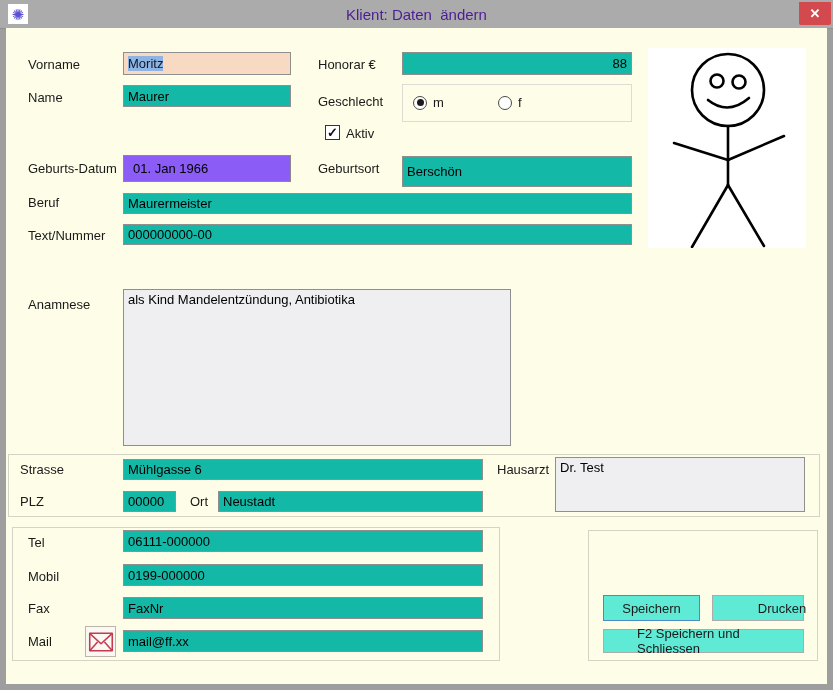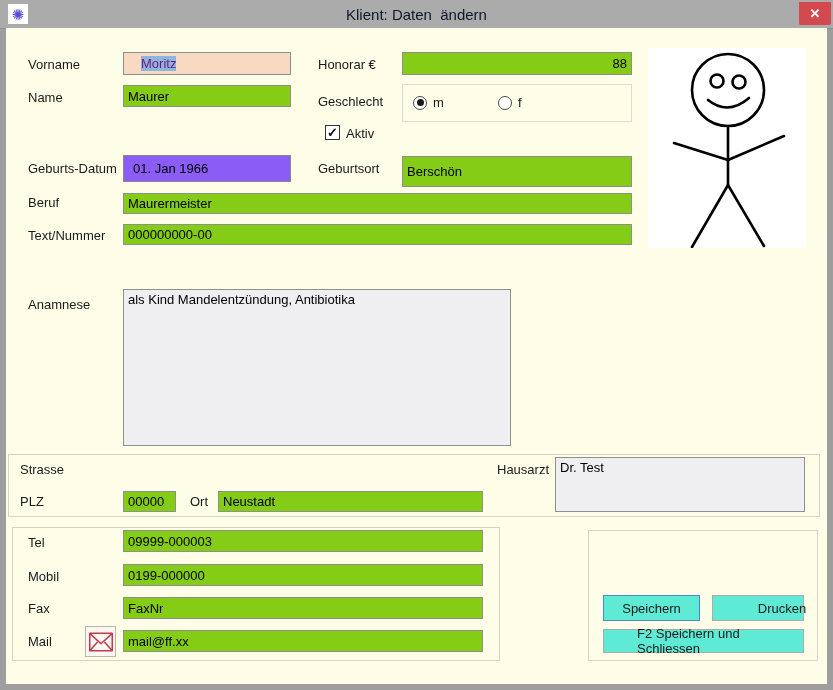--- a/index.html
+++ b/index.html
@@ -1,28 +1,28 @@
 <!DOCTYPE html>
 <html><head>
 <meta charset="utf-8">
 <style>
   html,body{margin:0;padding:0;background:#e8e8e8;font-family:"Liberation Sans",sans-serif;}
   .window{position:relative;width:833px;height:690px;background:#9e9e9e;overflow:hidden;box-shadow:0 2px 8px rgba(0,0,0,.35);}
   
   .titlebar{position:absolute;left:0;top:0;width:833px;height:28px;background:#ababab;border-bottom:1px solid #8f8f8f;}
   .app-icon{position:absolute;left:8px;top:4px;width:20px;height:20px;background:#ffffff;display:flex;align-items:center;justify-content:center;font-size:15px;color:#5b4fd4;line-height:1;}
-  .title{position:absolute;left:0;top:0;width:100%;height:28px;display:flex;align-items:center;justify-content:center;font-size:15px;color:#0f172a;white-space:pre;}
+  .title{position:absolute;left:0;top:0;width:100%;height:28px;display:flex;align-items:center;justify-content:center;font-size:15px;color:#4c1d95;white-space:pre;}
   .close-btn{position:absolute;left:799px;top:2px;width:32px;height:23px;background:#d2494e;color:#fff;display:flex;align-items:center;justify-content:center;font-size:13px;font-weight:bold;border-radius:0 0 2px 2px;cursor:pointer;}
   
   .body{position:absolute;left:6px;top:28px;width:821px;height:656px;background:#fdfde8;}
   .lbl{position:absolute;font-size:13px;color:#1a1a1a;white-space:nowrap;}
-  .fld{position:absolute;background:#84cc16;border:1px solid #8f8f8f;font-size:13px;color:#000;padding:0 4px;display:flex;align-items:center;white-space:nowrap;overflow:hidden;box-sizing:border-box;}
+  .fld{position:absolute;background:#14b8a6;border:1px solid #8f8f8f;font-size:13px;color:#000;padding:0 4px;display:flex;align-items:center;white-space:nowrap;overflow:hidden;box-sizing:border-box;}
   .fld.right{justify-content:flex-end;}
   .fld.peach{background:#f8d9c2;}
-  .sel{background:#8eb4e3;color:#701a75;margin-left:13px;}
+  .sel{background:#8eb4e3;color:#0f172a;}
   .area{position:absolute;background:#efeff1;border:1px solid #8f8f8f;font-size:13px;color:#000;padding:2px 4px;box-sizing:border-box;overflow:hidden;}
   .groupbox{position:absolute;border:1px solid #d4d4c6;box-sizing:border-box;}
   
   .radio-opt{position:absolute;top:10px;display:flex;align-items:center;gap:6px;cursor:pointer;}
   .radio{width:14px;height:14px;border:1px solid #4a4a4a;border-radius:50%;background:#fff;display:flex;align-items:center;justify-content:center;box-sizing:border-box;}
   .radio .dot{width:7px;height:7px;border-radius:50%;background:#1a1a1a;display:none;}
   .radio.checked .dot{display:block;}
   .radio-label{font-size:13px;color:#1a1a1a;}
   
   .checkbox{position:absolute;width:15px;height:15px;background:#fff;border:1px solid #333;display:flex;align-items:center;justify-content:center;font-size:13px;font-weight:bold;color:#111;box-sizing:border-box;cursor:pointer;line-height:1;}
@@ -106,30 +106,31 @@
         <line x1="80" y1="137" x2="116" y2="198"></line>
       </g>
     </svg>
   </div>
 
   <div class="lbl" style="left:28px;top:297px;">Anamnese</div>
   <div class="area" style="left:123px;top:289px;width:388px;height:157px;">als Kind Mandelentzündung, Antibiotika</div>
 
   <div class="groupbox" style="left:8px;top:454px;width:812px;height:63px;"></div>
   <div class="lbl" style="left:20px;top:462px;">Strasse</div>
+  <div class="fld" style="left:123px;top:459px;width:360px;height:21px;">Mühlgasse 6</div>
   <div class="lbl" style="left:20px;top:494px;">PLZ</div>
   <div class="fld" style="left:123px;top:491px;width:53px;height:21px;">00000</div>
   <div class="lbl" style="left:190px;top:494px;">Ort</div>
   <div class="fld" style="left:218px;top:491px;width:265px;height:21px;">Neustadt</div>
   <div class="lbl" style="left:497px;top:462px;">Hausarzt</div>
   <div class="area" style="left:555px;top:457px;width:250px;height:55px;">Dr. Test</div>
 
   <div class="groupbox" style="left:12px;top:527px;width:488px;height:134px;"></div>
   <div class="lbl" style="left:28px;top:535px;">Tel</div>
-  <div class="fld" style="left:123px;top:530px;width:360px;height:22px;">09999-000003</div>
+  <div class="fld" style="left:123px;top:530px;width:360px;height:22px;">06111-000000</div>
   <div class="lbl" style="left:28px;top:569px;">Mobil</div>
   <div class="fld" style="left:123px;top:564px;width:360px;height:22px;">0199-000000</div>
   <div class="lbl" style="left:28px;top:601px;">Fax</div>
   <div class="fld" style="left:123px;top:597px;width:360px;height:22px;">FaxNr</div>
   <div class="lbl" style="left:28px;top:634px;">Mail</div>
 
   <div class="mail-btn">
     <svg width="26" height="22" viewBox="0 0 30 24">
       <g stroke="#c23b4e" stroke-width="1.8" fill="none" stroke-linejoin="round">
         <rect x="2" y="2" width="26" height="20"></rect>

